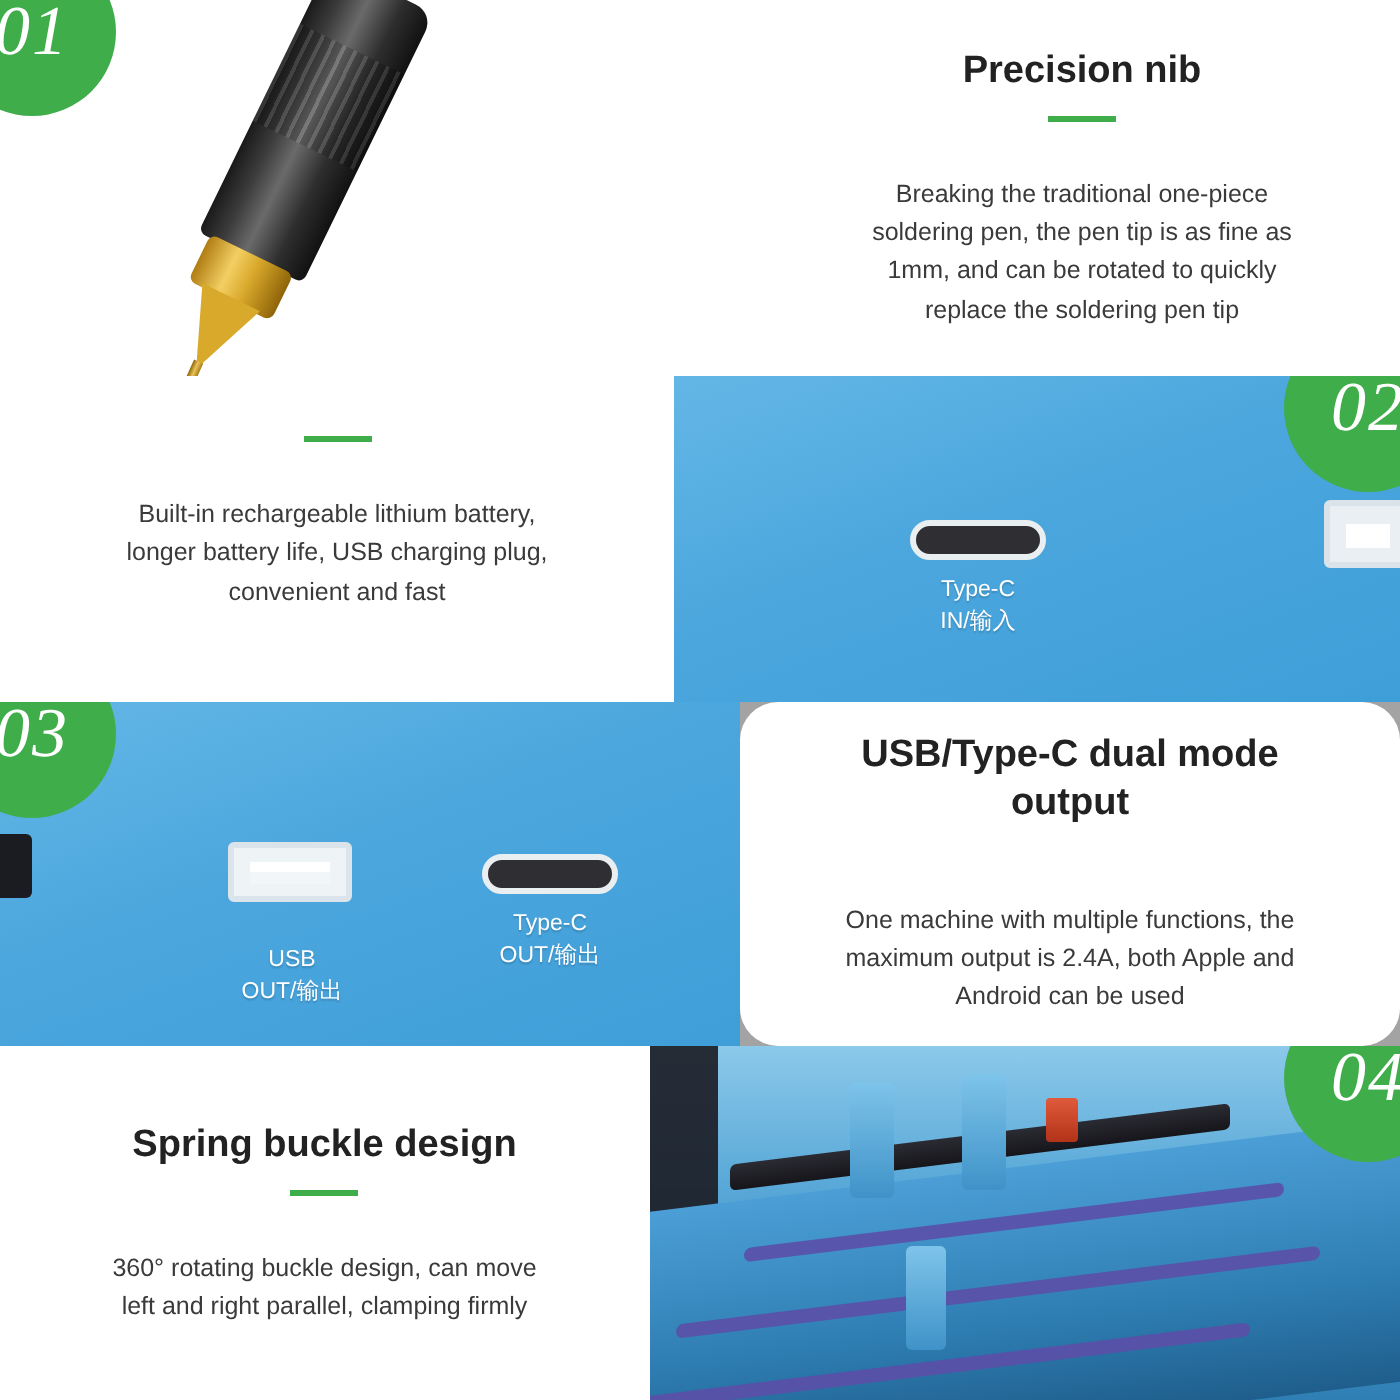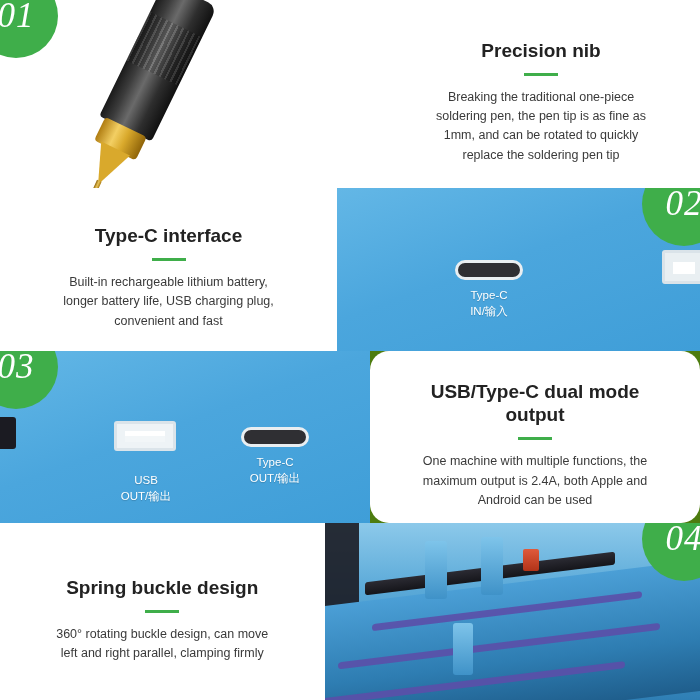--- a/index.html
+++ b/index.html
@@ -10,21 +10,21 @@
   body {
     width: 700px;
     height: 700px;
     font-family: "Liberation Sans", sans-serif;
     overflow: hidden;
   }
   .page {
     position: relative;
     width: 700px;
     height: 700px;
-    background: #4d7c0f;
+    background: #a3a3a3;
     overflow: hidden;
   }
 
   
   .row {
     position: absolute;
     left: 0;
     width: 700px;
     display: flex;
   }
@@ -52,21 +52,21 @@
   .rule {
     width: 34px;
     height: 3px;
     background: #3fae4a;
     margin: 0 0 12px 0;
   }
   .body-text {
     font-size: 12.5px;
     color: #3a3a3a;
     line-height: 1.55;
-    margin: 0;
+    margin: 15px;
     max-width: 230px;
   }
 
   
   .badge {
     position: absolute;
     width: 84px;
     height: 84px;
     border-radius: 50%;
     background: #3fae4a;
@@ -263,21 +263,20 @@
     <div class="cell text-cell" style="width:318px; height:188px;">
       <h2 class="title">Precision nib</h2>
       <div class="rule"></div>
       <p class="body-text">Breaking the traditional one-piece soldering pen, the pen tip is as fine as 1mm, and can be rotated to quickly replace the soldering pen tip</p>
     </div>
   </div>
 
   <div class="row" style="top:188px; height:163px;">
 
     <div class="cell text-cell" style="width:337px; height:163px;">
-      <h2 class="title">Type-C interface</h2>
       <div class="rule"></div>
       <p class="body-text">Built-in rechargeable lithium battery, longer battery life, USB charging plug, convenient and fast</p>
     </div>
 
     <div class="cell photo photo-blue" style="width:363px; height:163px;">
       <div class="port-usbc" style="left:118px; top:72px;"></div>
       <div class="port-partial" style="right:-8px; top:62px;">
         <div style="position:absolute;left:8px;top:9px;width:22px;height:12px;background:#ffffff;"></div>
       </div>
       <div class="port-label" style="left:100px; top:100px; width:104px;">

